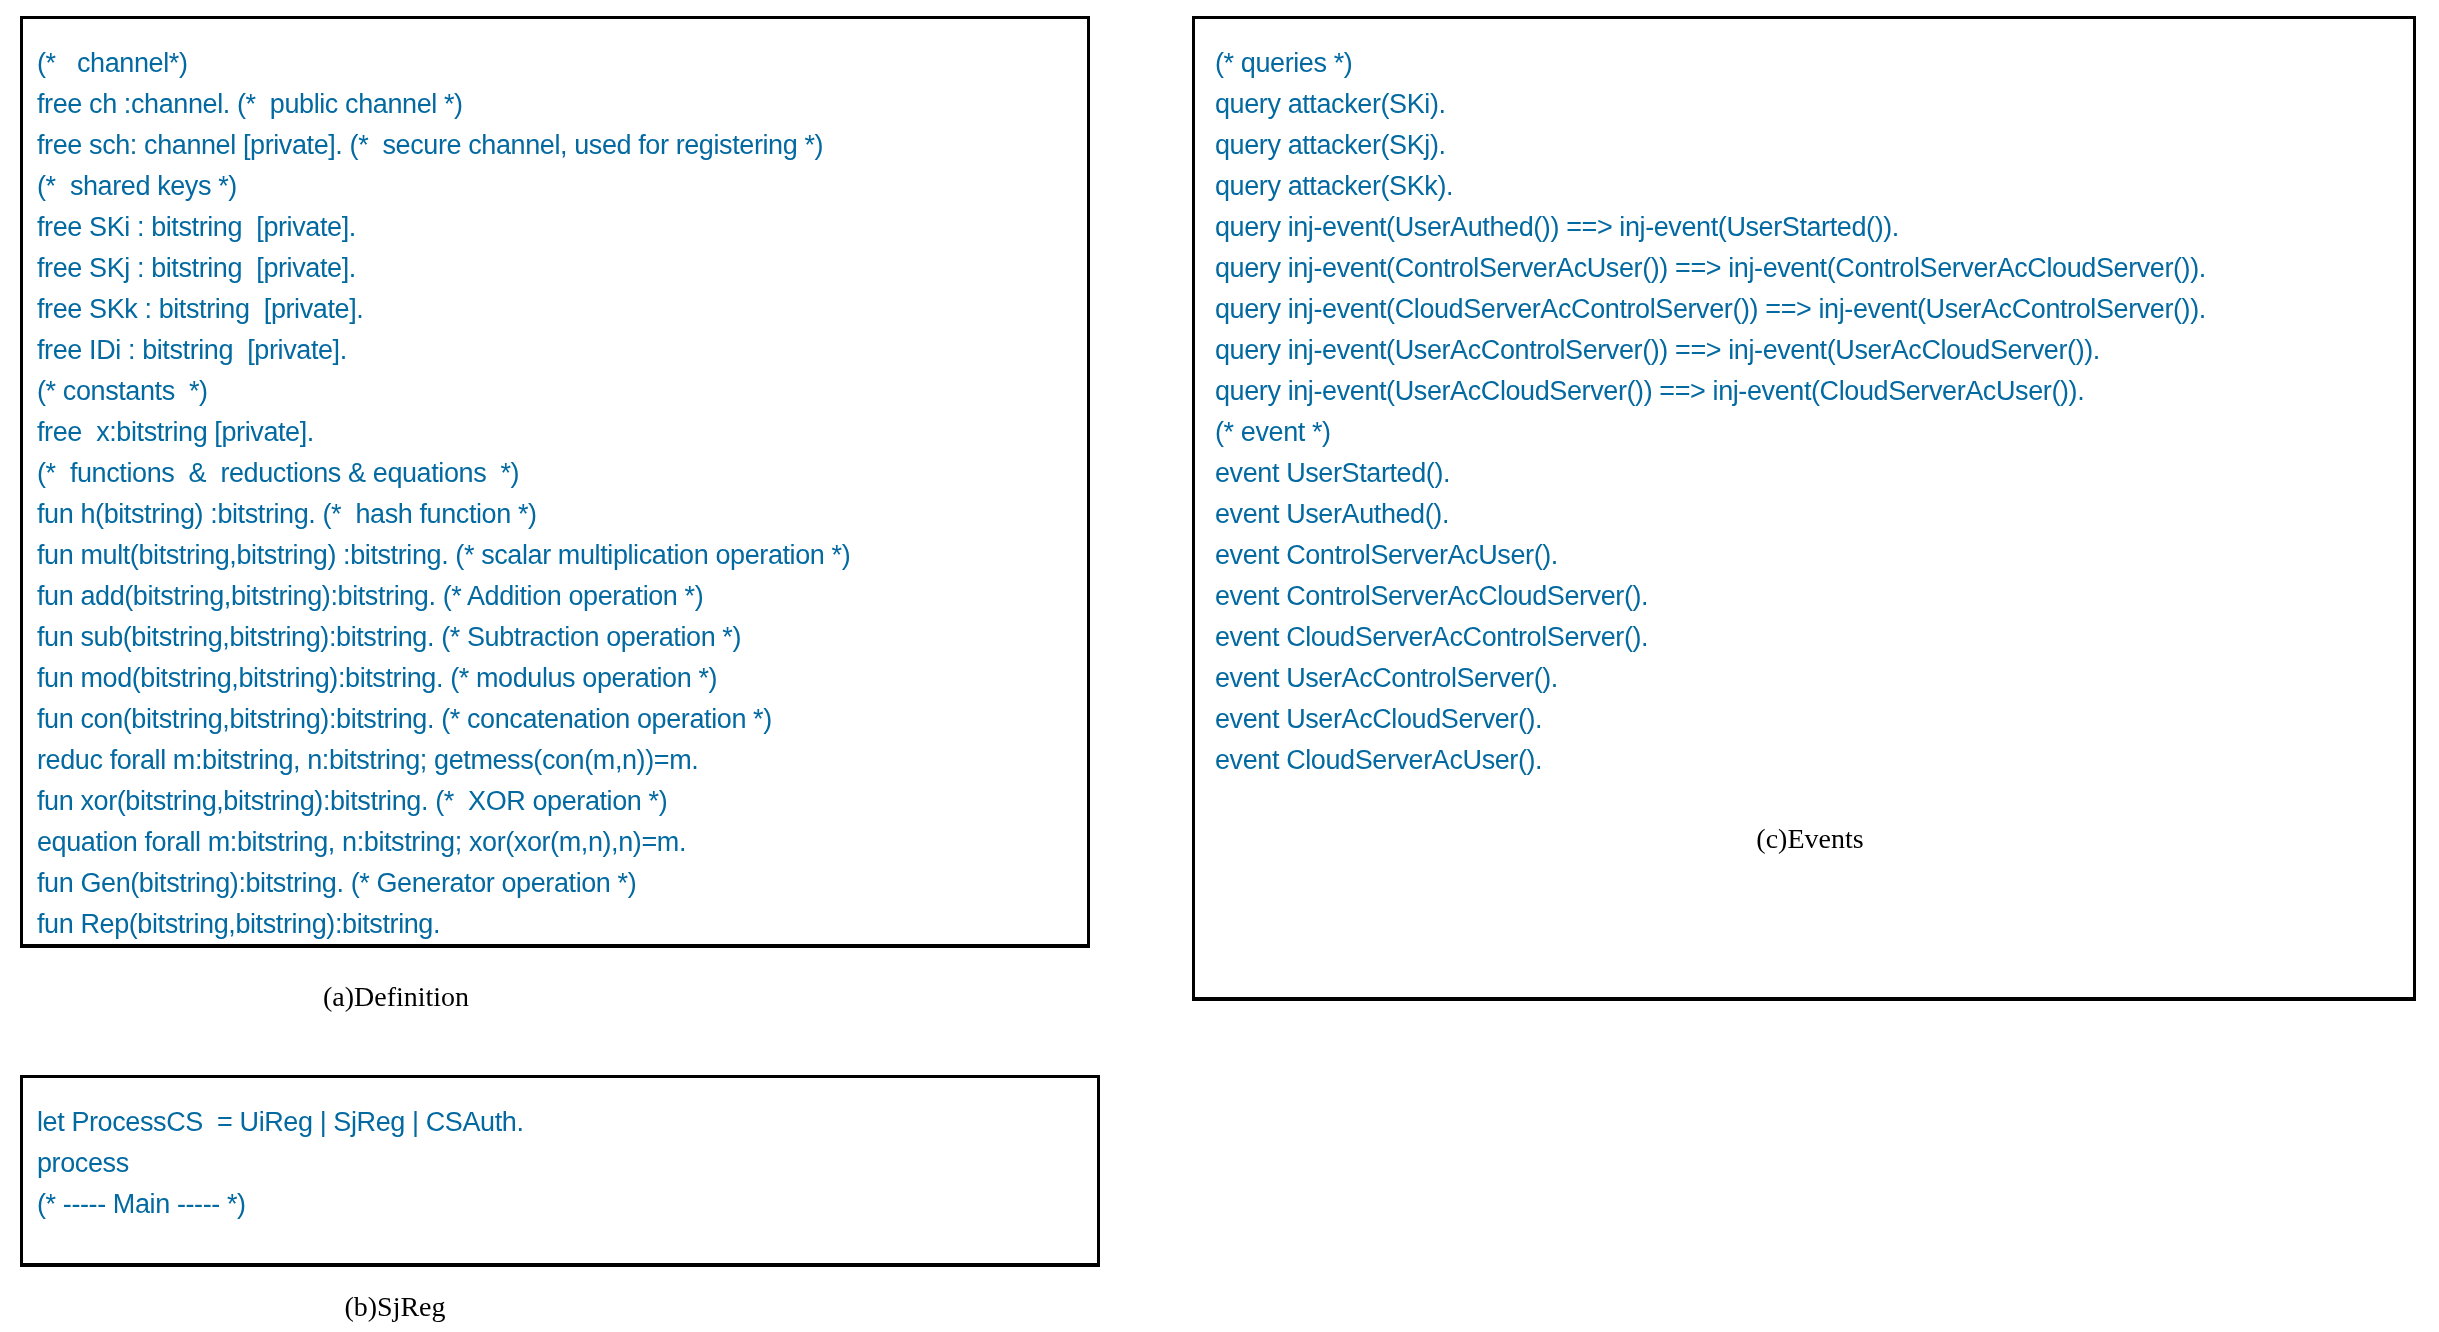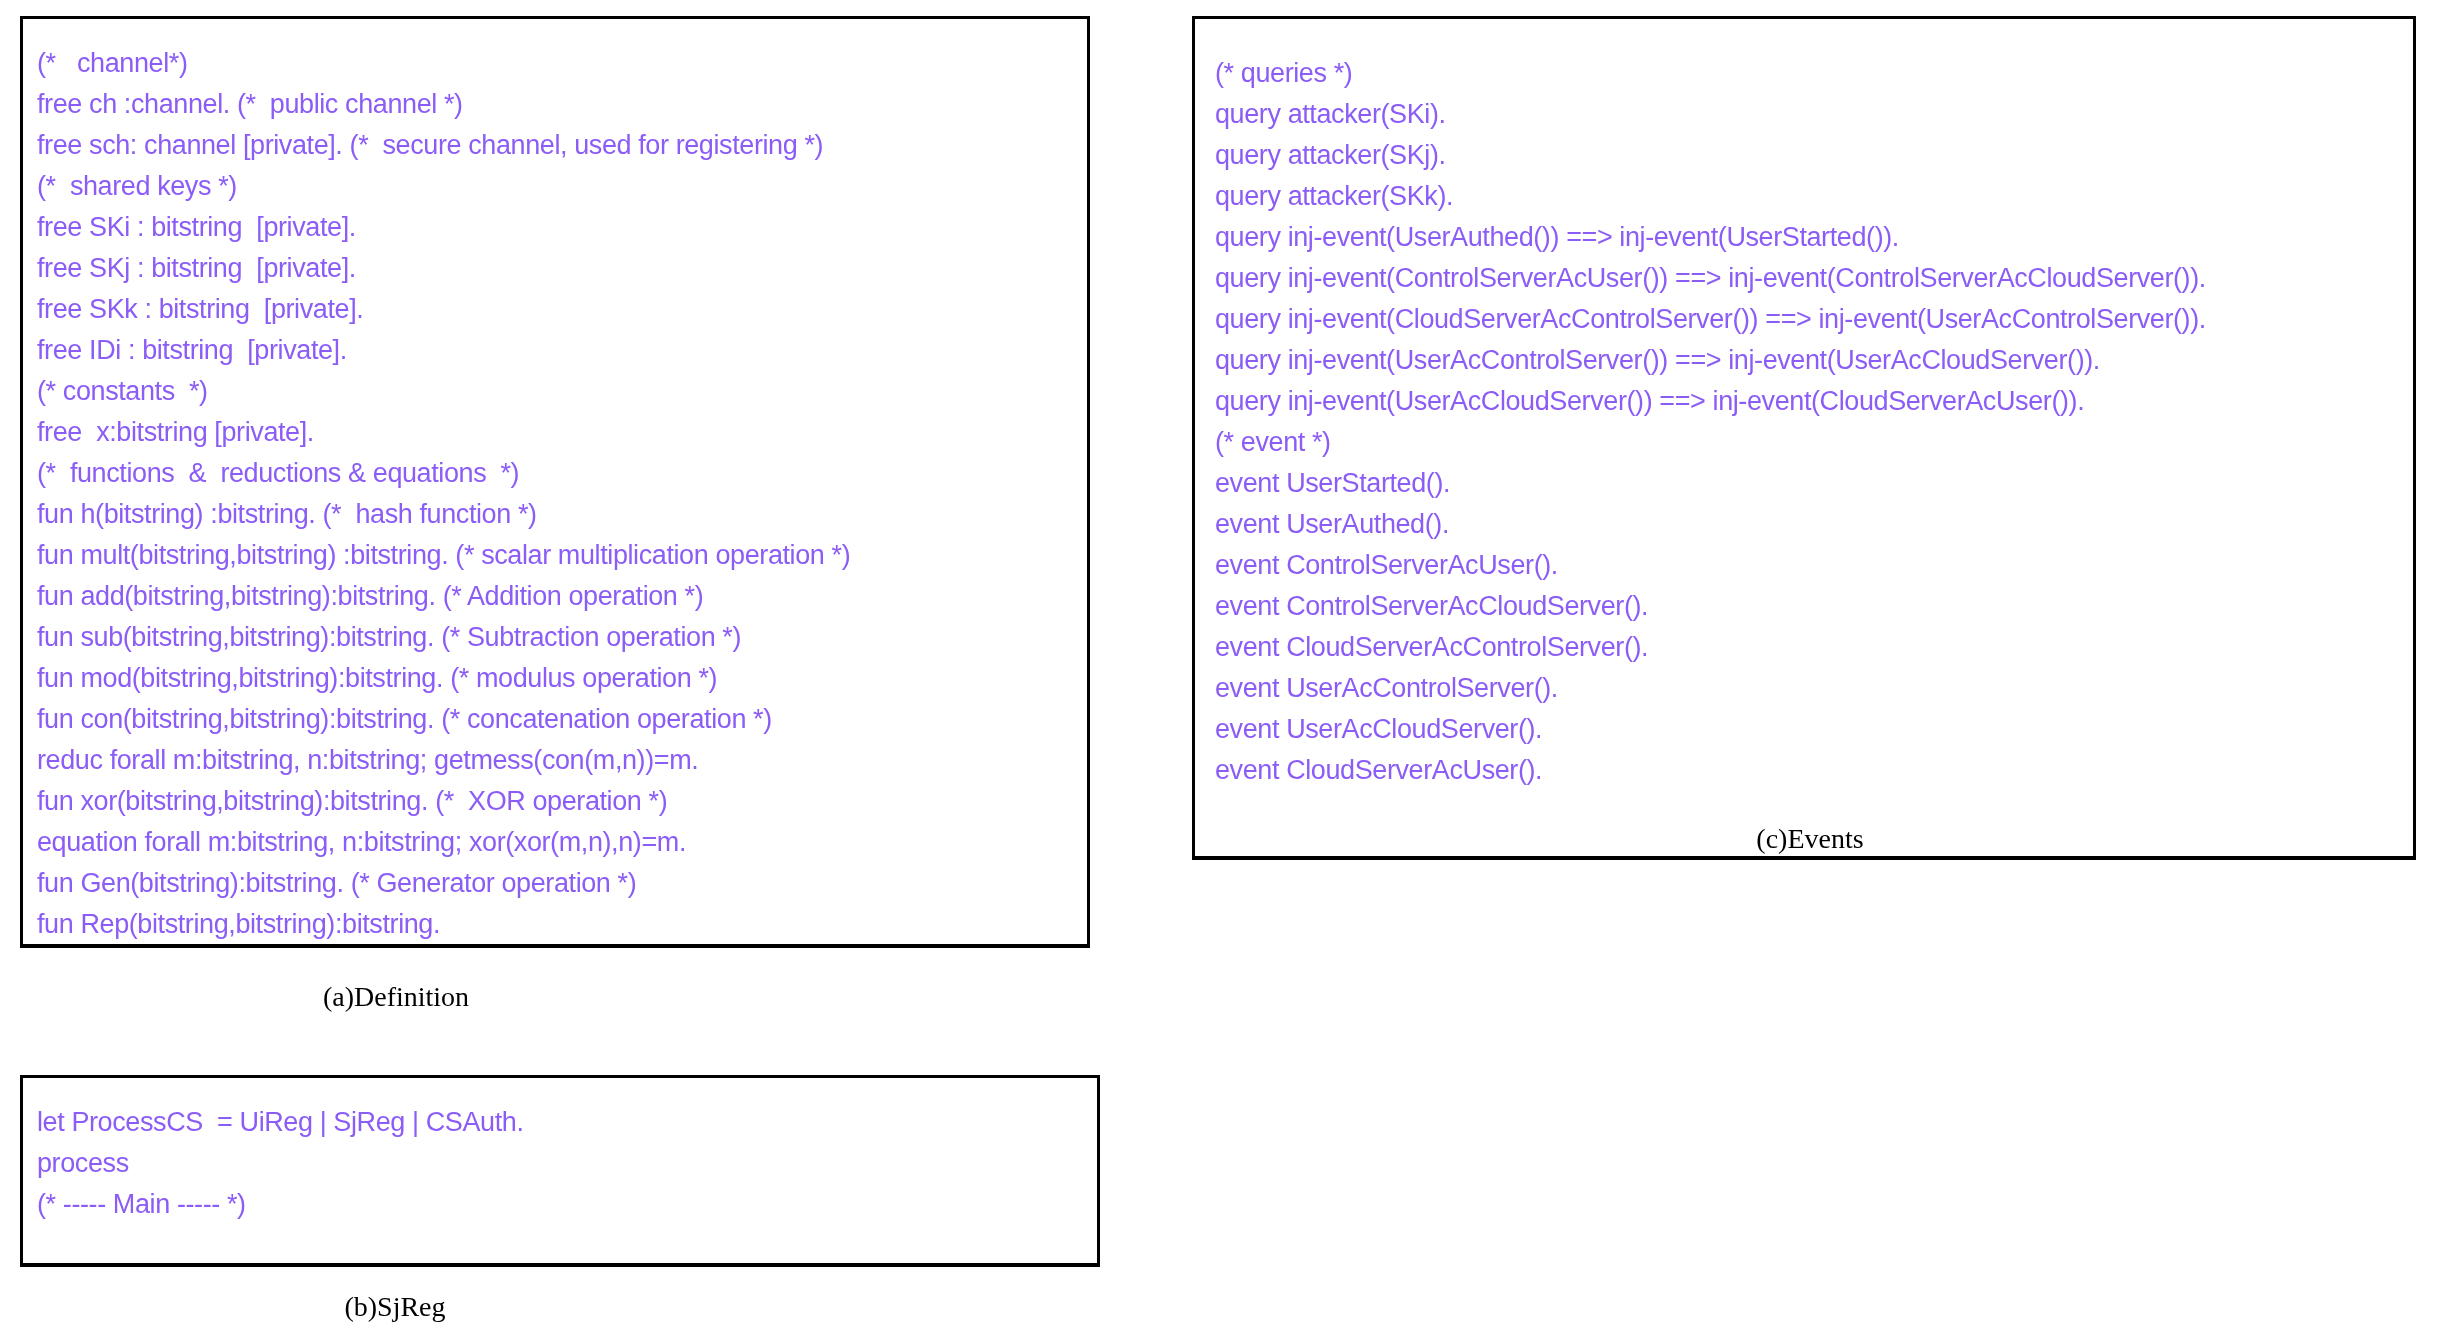--- a/index.html
+++ b/index.html
@@ -34,29 +34,29 @@
     left: 20px;
     top: 1075px;
     width: 1080px;
     height: 192px;
     padding: 24px 0 0 14px;
   }
   #panel-events {
     left: 1192px;
     top: 16px;
     width: 1224px;
-    height: 844px;
-    padding: 34px 0 0 20px;
+    height: 985px;
+    padding: 24px 0 0 20px;
   }
   .code {
     font-size: 27px;
     line-height: 41px;
     letter-spacing: -0.4px;
     white-space: pre;
-    color: #8b5cf6;
+    color: #0369a1;
   }
   .caption {
     position: absolute;
     transform: translateX(-50%);
     font-size: 28px;
     line-height: 34px;
     white-space: nowrap;
     color: #000000;
     font-family: Liberation Serif, serif;
   }

